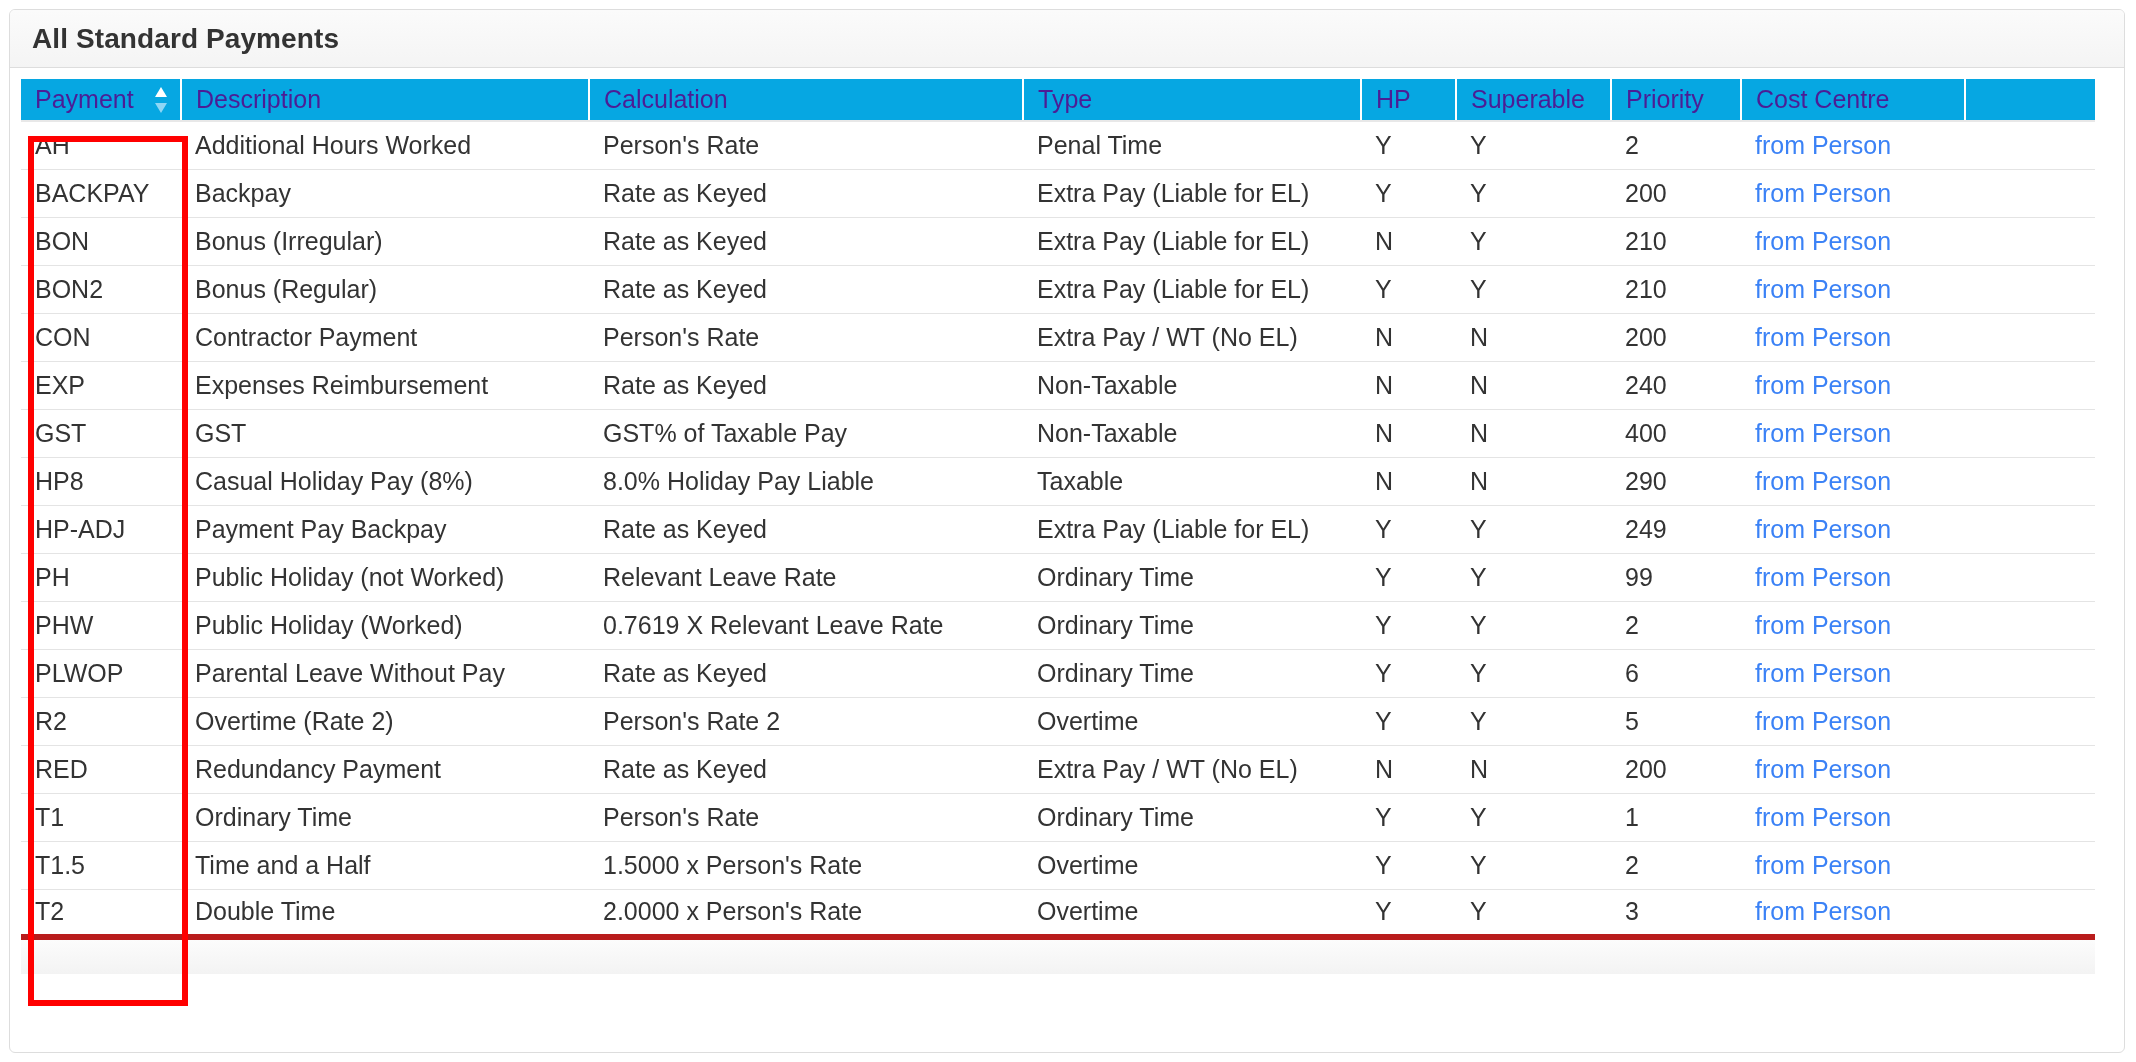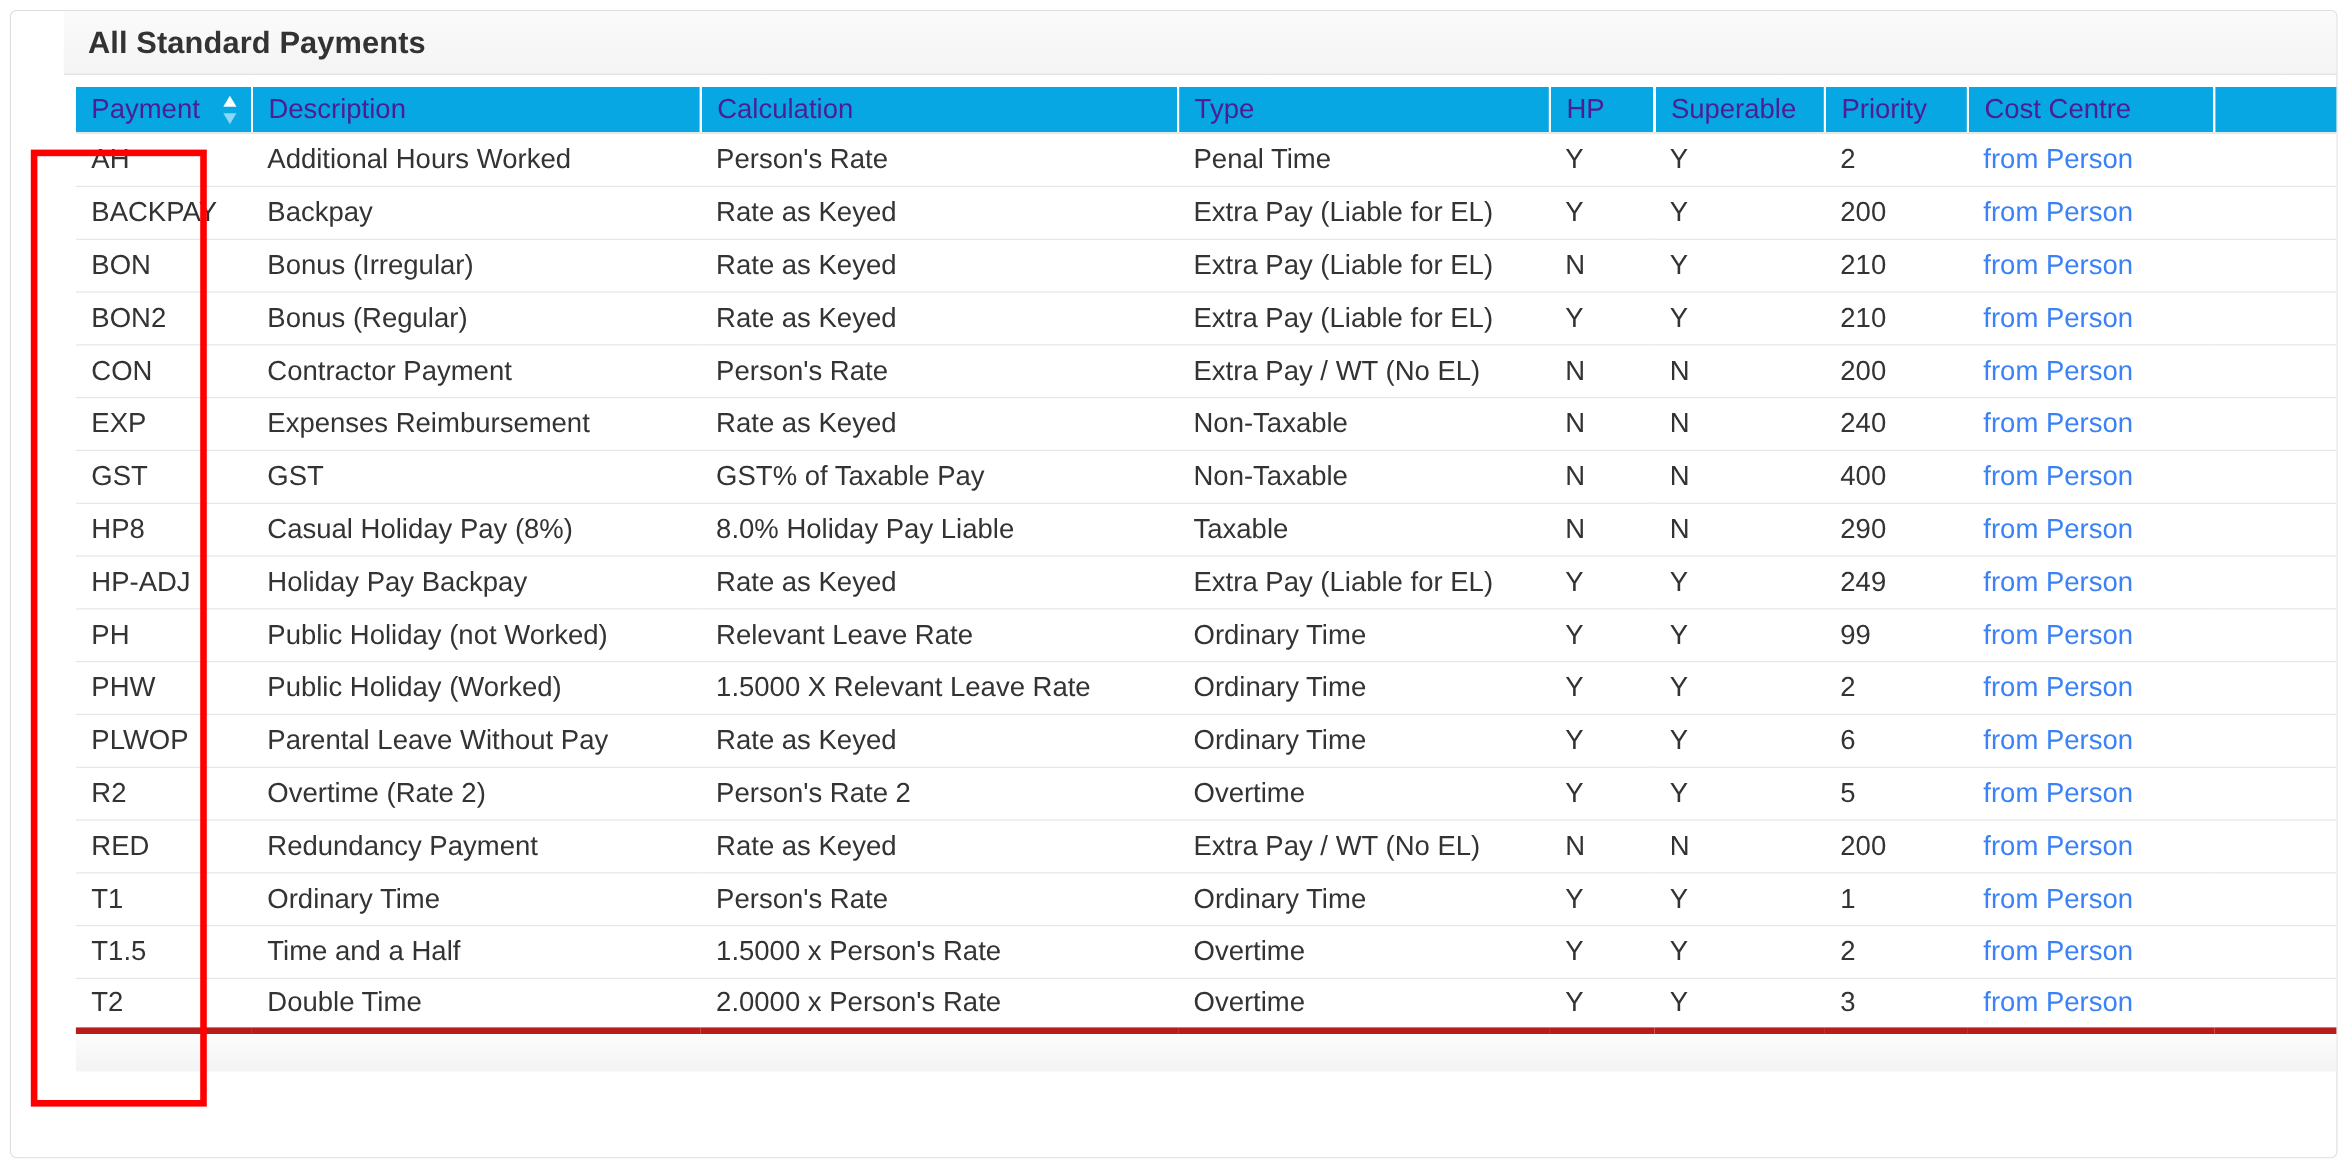--- a/index.html
+++ b/index.html
@@ -25,21 +25,20 @@
     position: absolute;
     left: 9px;
     top: 9px;
     width: 2116px;
     height: 1044px;
     background: #ffffff;
     border: 1px solid #dddddd;
     border-radius: 6px;
     box-sizing: border-box;
     overflow: hidden;
-    padding-left: 48px;
   }
 
   .panel-heading {
     height: 58px;
     box-sizing: border-box;
     background: linear-gradient(to bottom, #fbfbfb 0%, #f4f4f4 100%);
     border-bottom: 1px solid #dddddd;
     display: flex;
     align-items: center;
     padding-left: 22px;
@@ -304,21 +303,21 @@
               <td class="cell-calc">8.0% Holiday Pay Liable</td>
               <td class="cell-type">Taxable</td>
               <td class="cell-hp">N</td>
               <td class="cell-super">N</td>
               <td class="cell-priority">290</td>
               <td class="cell-cost"><a>from Person</a></td>
               <td></td>
             </tr>
             <tr>
               <td class="cell-payment"><a>HP-ADJ</a></td>
-              <td class="cell-desc">Holiday Pay Backpay</td>
+              <td class="cell-desc">Payment Pay Backpay</td>
               <td class="cell-calc">Rate as Keyed</td>
               <td class="cell-type">Extra Pay (Liable for EL)</td>
               <td class="cell-hp">Y</td>
               <td class="cell-super">Y</td>
               <td class="cell-priority">249</td>
               <td class="cell-cost"><a>from Person</a></td>
               <td></td>
             </tr>
             <tr>
               <td class="cell-payment"><a>PH</a></td>
@@ -327,21 +326,21 @@
               <td class="cell-type">Ordinary Time</td>
               <td class="cell-hp">Y</td>
               <td class="cell-super">Y</td>
               <td class="cell-priority">99</td>
               <td class="cell-cost"><a>from Person</a></td>
               <td></td>
             </tr>
             <tr>
               <td class="cell-payment"><a>PHW</a></td>
               <td class="cell-desc">Public Holiday (Worked)</td>
-              <td class="cell-calc">1.5000 X Relevant Leave Rate</td>
+              <td class="cell-calc">0.7619 X Relevant Leave Rate</td>
               <td class="cell-type">Ordinary Time</td>
               <td class="cell-hp">Y</td>
               <td class="cell-super">Y</td>
               <td class="cell-priority">2</td>
               <td class="cell-cost"><a>from Person</a></td>
               <td></td>
             </tr>
             <tr>
               <td class="cell-payment"><a>PLWOP</a></td>
               <td class="cell-desc">Parental Leave Without Pay</td>

